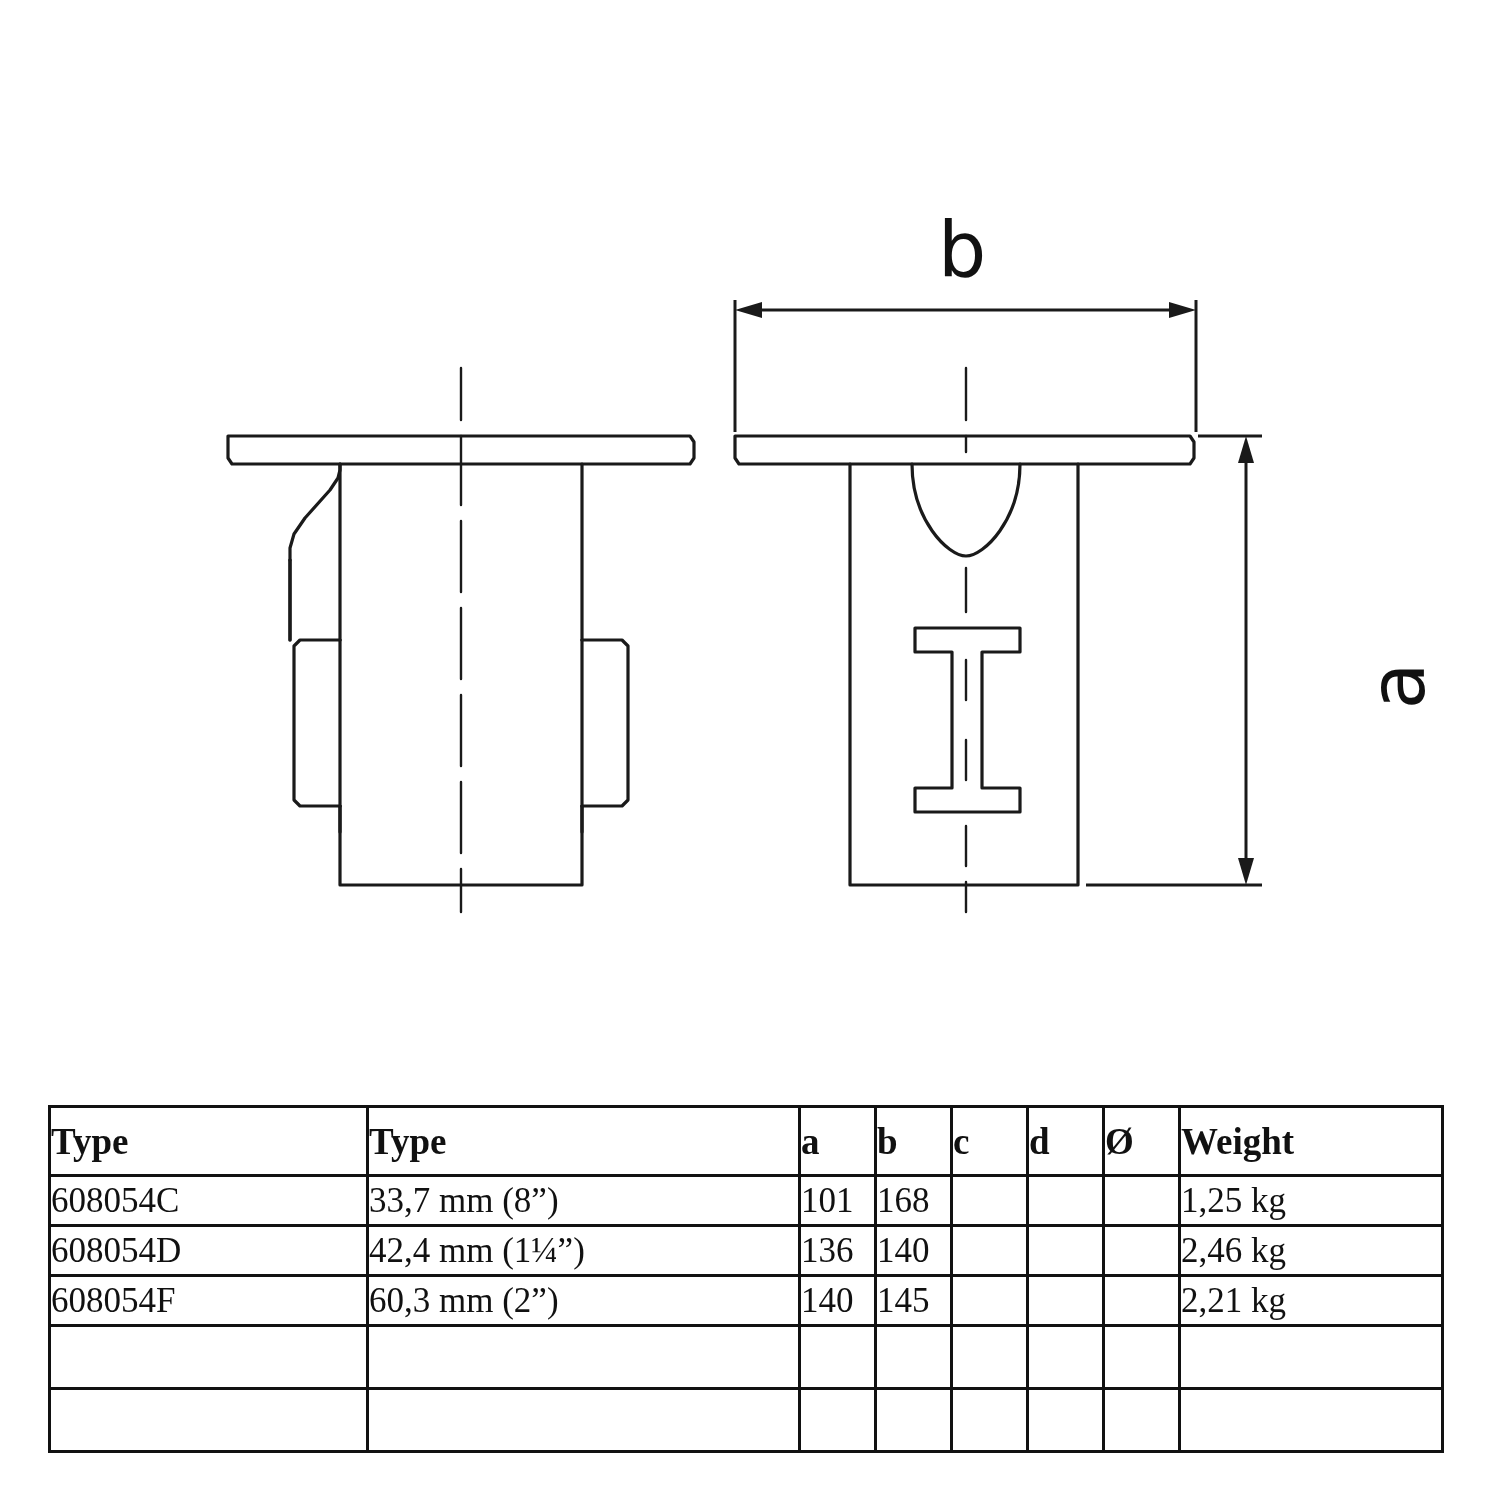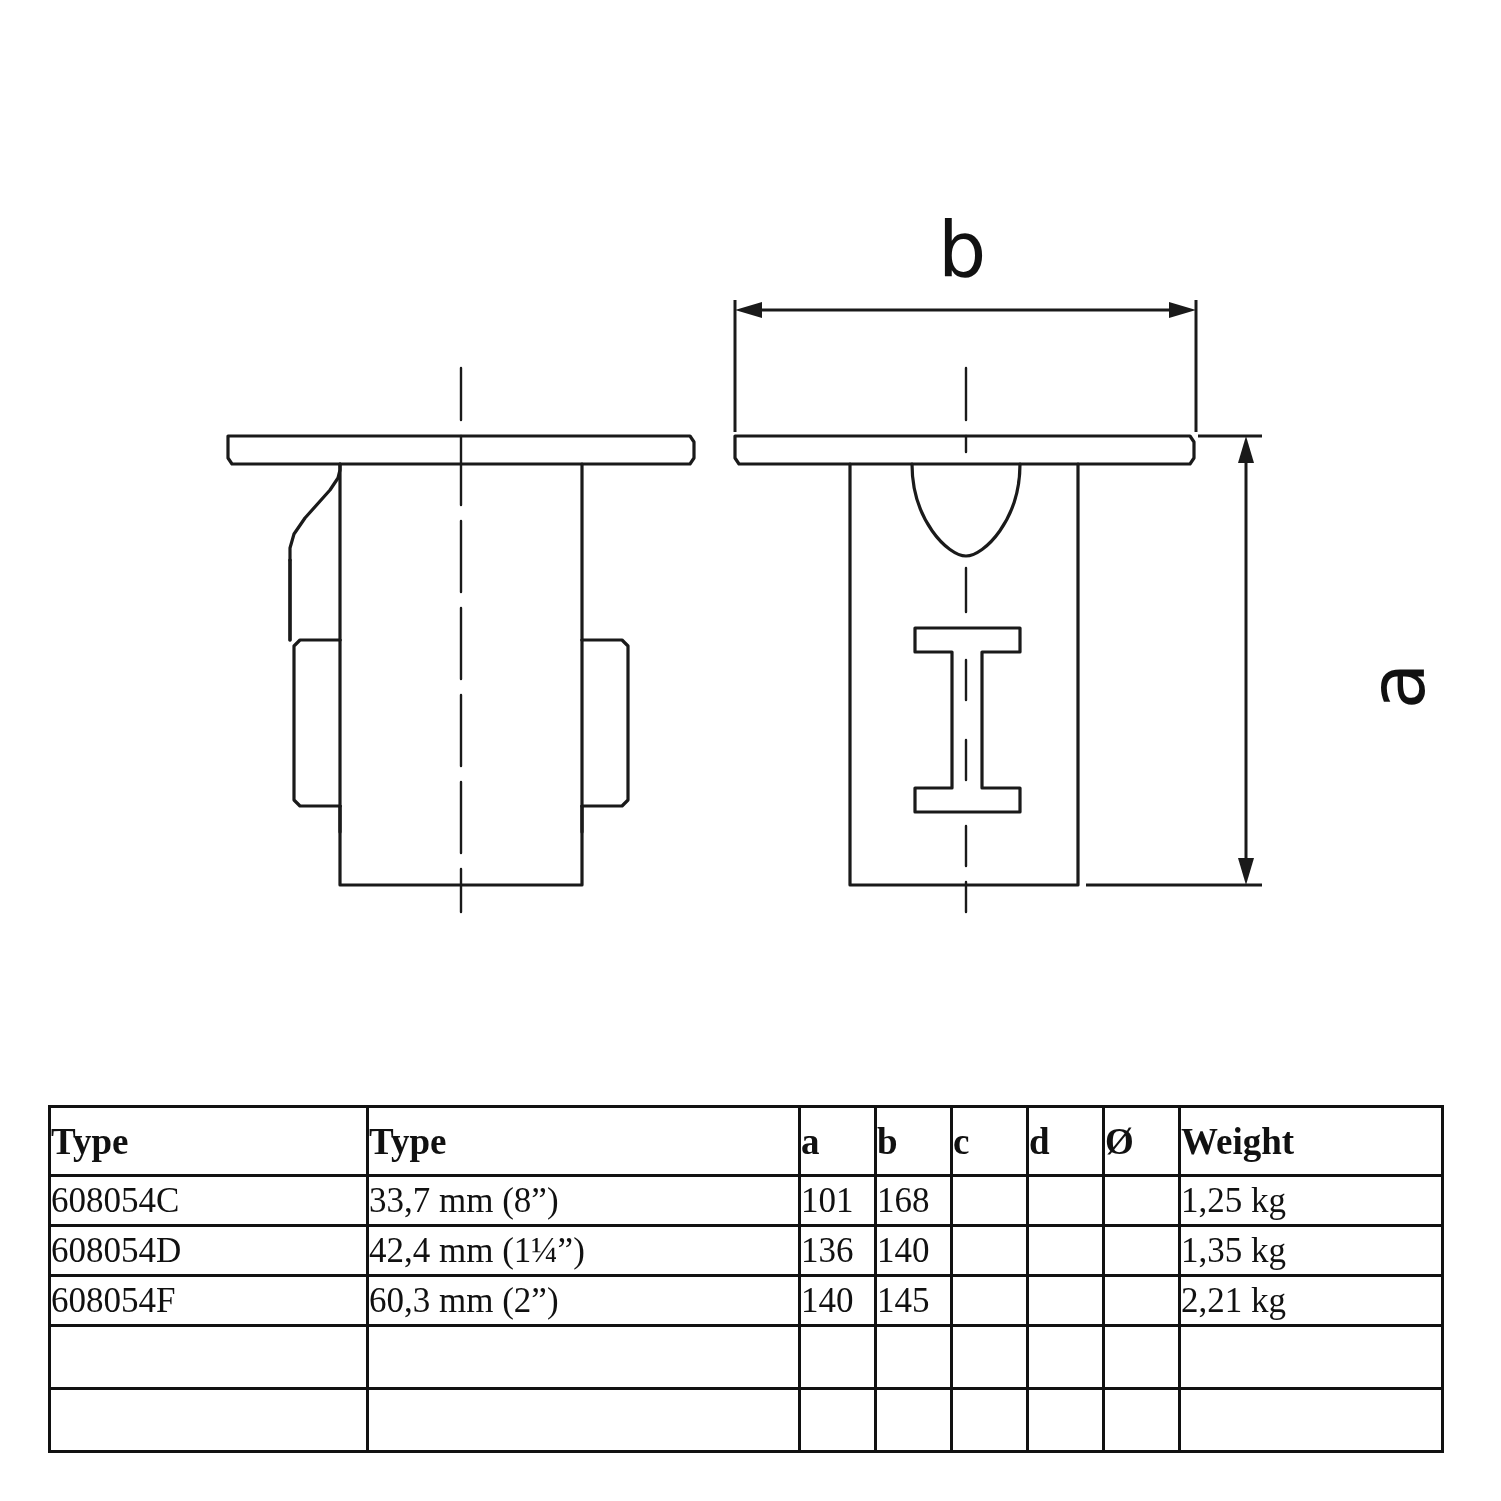--- a/index.html
+++ b/index.html
@@ -254,21 +254,21 @@
           <td>1,25 kg</td>
         </tr>
         <tr>
           <td>608054D</td>
           <td>42,4 mm (1¼”)</td>
           <td>136</td>
           <td>140</td>
           <td></td>
           <td></td>
           <td></td>
-          <td>1,35 kg</td>
+          <td>2,46 kg</td>
         </tr>
         <tr>
           <td>608054F</td>
           <td>60,3 mm (2”)</td>
           <td>140</td>
           <td>145</td>
           <td></td>
           <td></td>
           <td></td>
           <td>2,21 kg</td>

